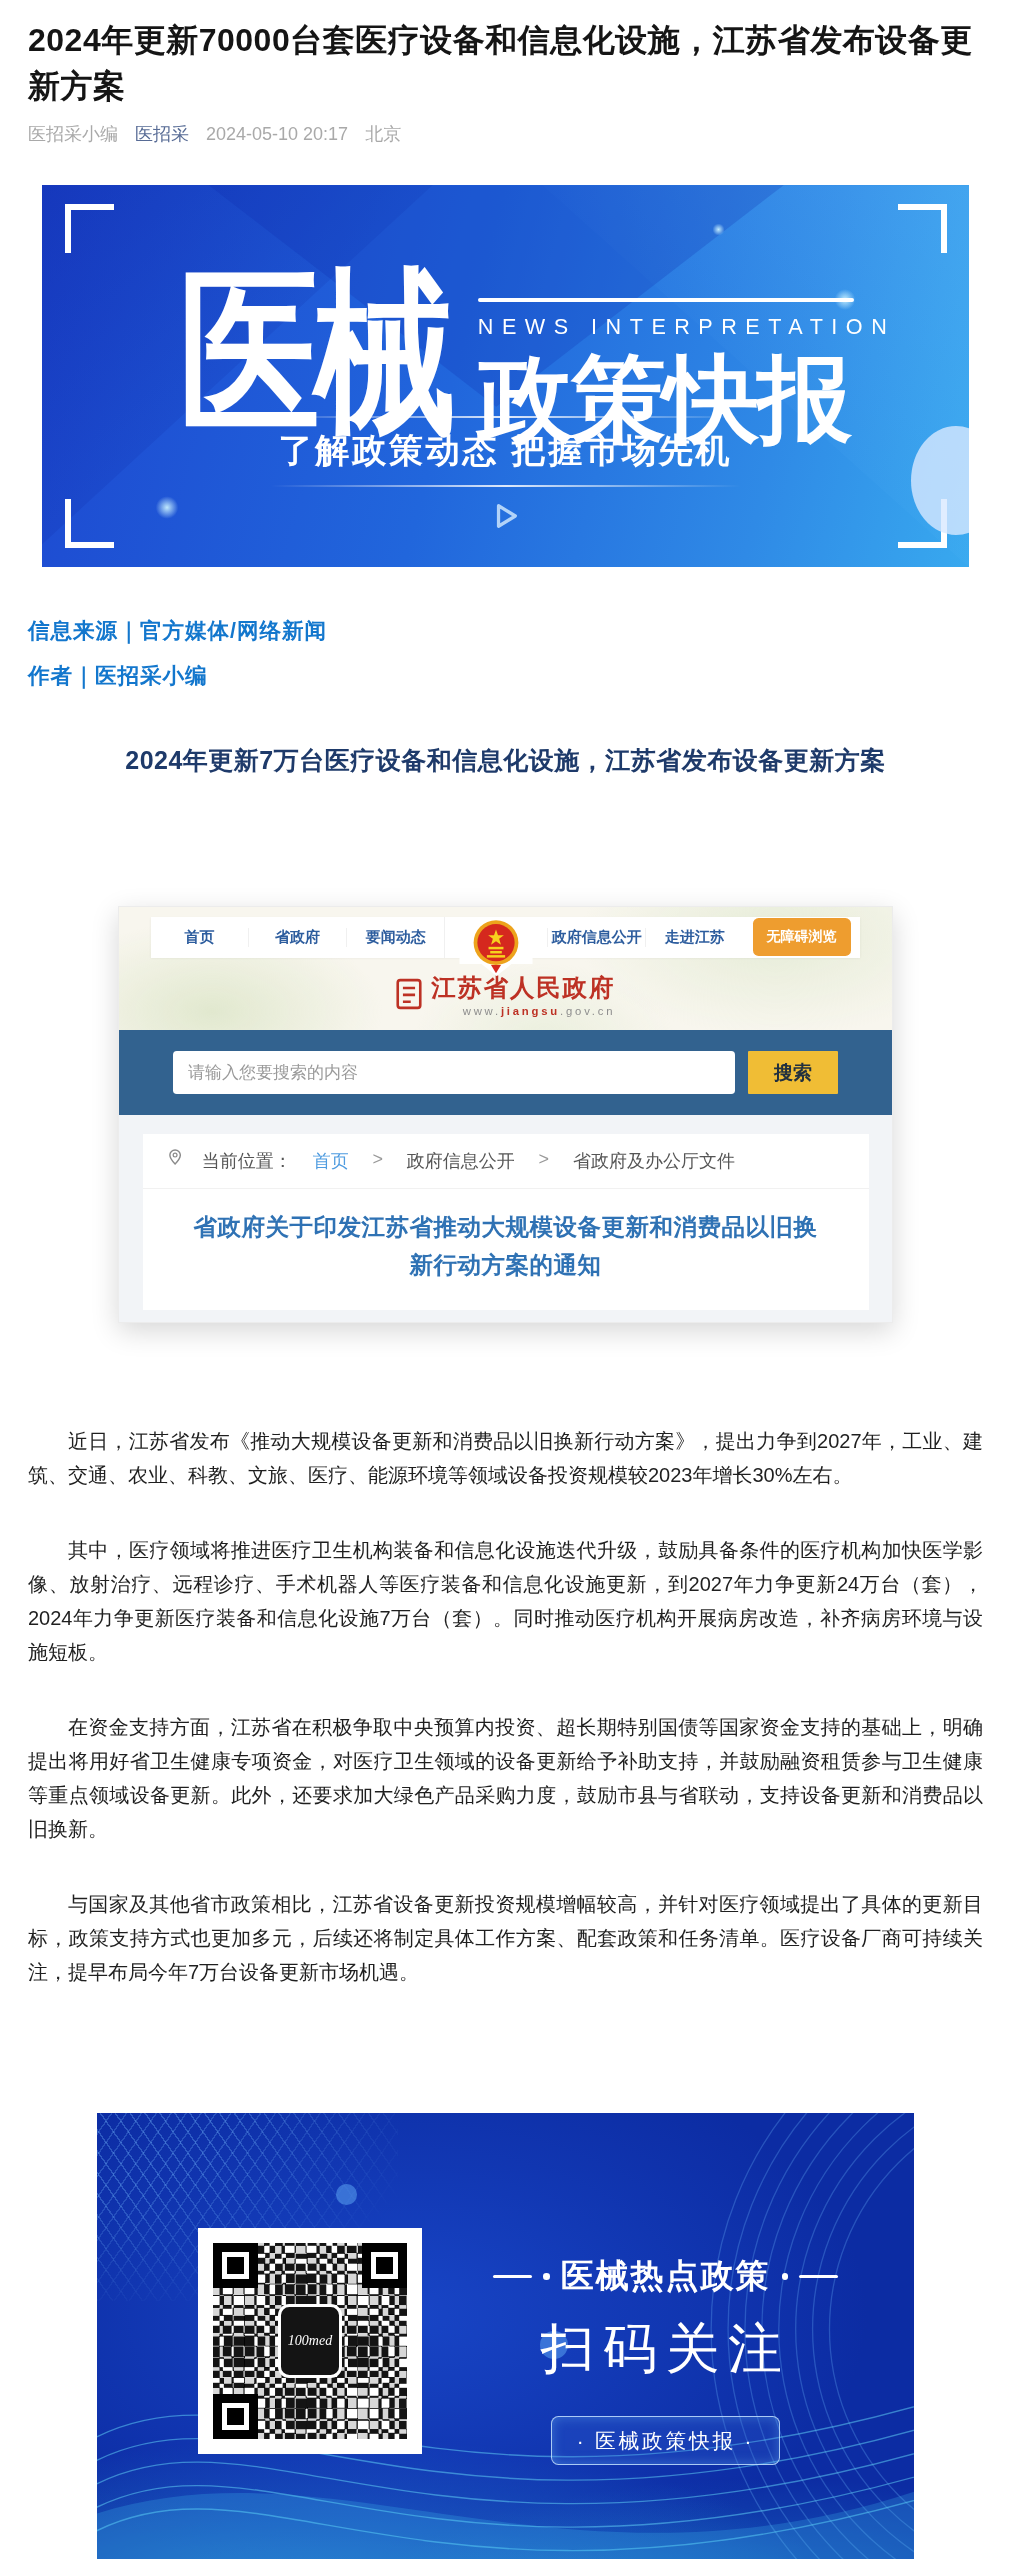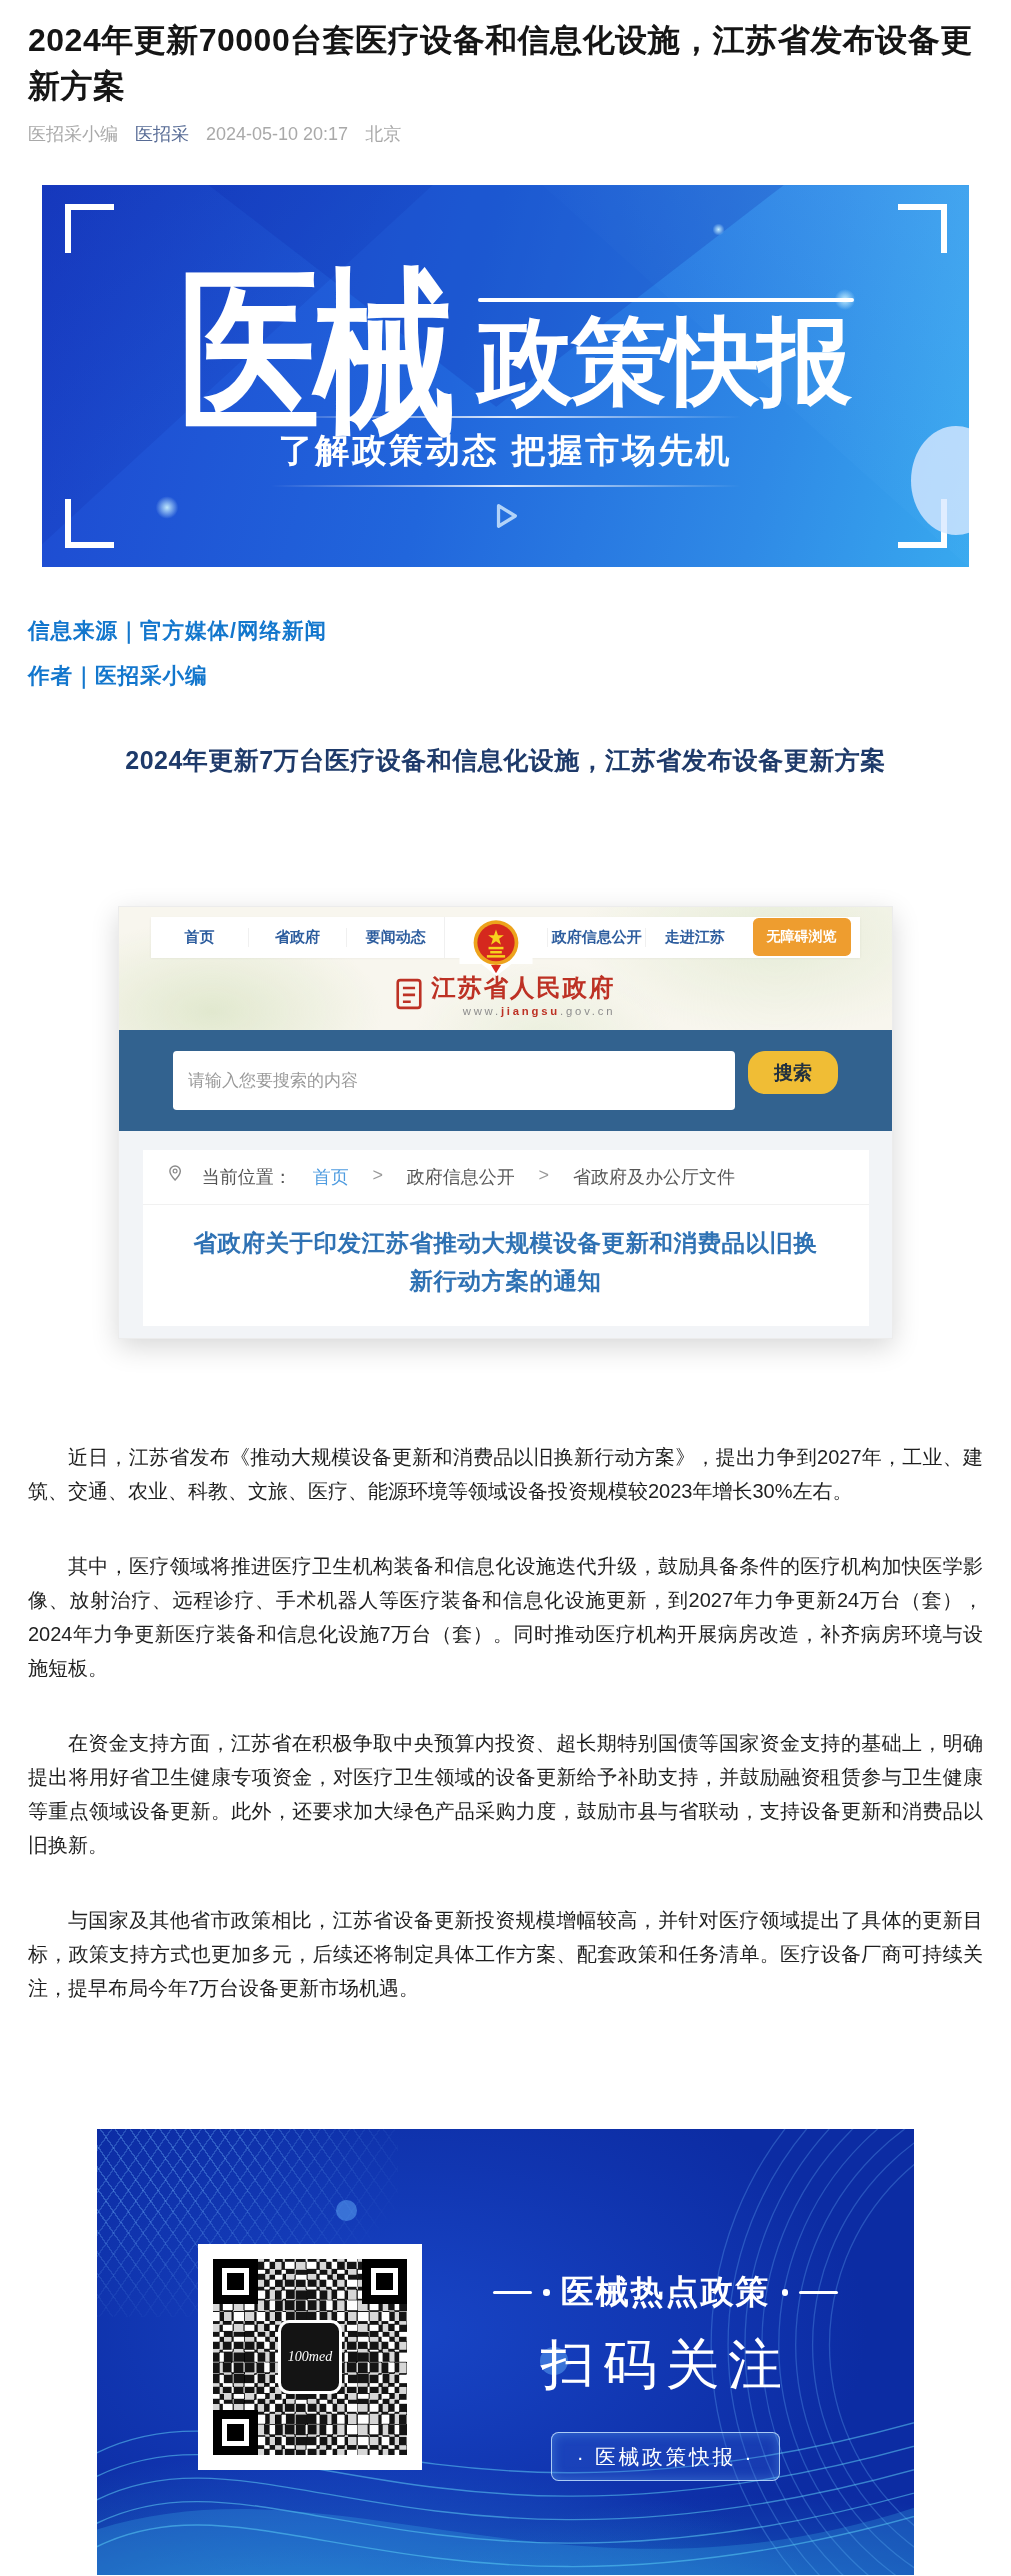--- a/index.html
+++ b/index.html
@@ -54,23 +54,23 @@
   .emblem-notch::after{content:"";position:absolute;left:50%;top:47px;transform:translateX(-50%);
     border-left:15px solid transparent;border-right:15px solid transparent;border-top:12.2px solid #fff;}
   .gn-emblem svg{position:absolute;left:50%;top:0.9px;transform:translateX(-50%);}
   .gn-access{flex:none;margin:0 9.4px;background:#ee9d2f;color:#fff;font-size:14px;font-weight:700;padding:10.3px 14px;border-radius:5.6px;border:none;cursor:pointer;white-space:nowrap;}
   .gov-logo{display:flex;justify-content:center;align-items:center;gap:9.4px;padding:14px 0 13px;}
   .logo-col{text-align:right;}
   .site-name{font-size:24.4px;font-weight:700;color:#bd3124;letter-spacing:1.9px;}
   .site-url{font-size:11.3px;color:#8d8d8d;letter-spacing:2.8px;margin-top:1.9px;}
   .site-url b{color:#bd3124;}
   .gov-search{background:#32628f;padding:20.7px 54px;display:flex;gap:13px;}
-  .search-input{flex:1;height:43px;background:#fff;border:none;border-radius:3.8px;padding:8px 15px;font-size:17px;color:#555;font-family:inherit;}
+  .search-input{flex:1;height:43px;background:#fff;border:none;border-radius:3.8px;padding:0 15px;font-size:17px;color:#555;font-family:inherit;}
   .search-input::placeholder{color:#9a9a9a;}
-  .search-btn{width:90px;height:43px;background:#f0bd35;border:none;border-radius:17px;font-size:19px;font-weight:700;color:#21303f;cursor:pointer;font-family:inherit;}
+  .search-btn{width:90px;height:43px;background:#f0bd35;border:none;border-radius:1px;font-size:19px;font-weight:700;color:#21303f;cursor:pointer;font-family:inherit;}
   .gov-lower{background:#f2f4f7;padding:19px 23.5px 12.2px;}
   .gov-panel{background:#fff;}
   .crumbs{display:flex;align-items:flex-start;gap:21px;padding:15px 26px;font-size:18px;color:#555;border-bottom:0.9px solid #f1f1f1;}
   .crumb-home{color:#4f9ce0;cursor:pointer;}
   .crumb-sep{color:#999;margin:0 2.8px;}
   .gov-doc-title{padding:19px 51px 26px;text-align:center;font-size:23.5px;font-weight:700;color:#2f72b4;line-height:1.62;letter-spacing:0.5px;}
 
   
   .body-text{margin:101px 28px 16px;}
   .body-text p{margin:0 0 41px;font-size:20px;line-height:34px;color:#1f1f1f;text-indent:2em;text-align:justify;}
@@ -127,20 +127,21 @@
   <div class="hb bl"></div>
   <div class="hb br"></div>
   <div class="glow" style="left:113px;top:310px;width:24.4px;height:24.4px;"></div>
   <div class="glow" style="right:113px;top:103px;width:22.5px;height:22.5px;"></div>
   <div class="glow" style="right:244px;top:38px;width:13px;height:13px;"></div>
   <div class="hero-blob"></div>
   <div class="hero-brand">
     <span class="brand-main">医械</span>
     <span class="brand-right">
       <span class="news-line" style="display:block"></span>
+      <span class="news-text" style="display:block">NEWS INTERPRETATION</span>
       <span class="brand-sub" style="display:block">政策快报</span>
     </span>
   </div>
   <div class="hero-tag">
     <div class="tag-line"></div>
     <div class="tag-text">了解政策动态 把握市场先机</div>
     <div class="tag-line"></div>
   </div>
   <div class="hero-play">
     <svg width="28" height="30" viewBox="0 0 30 32">

